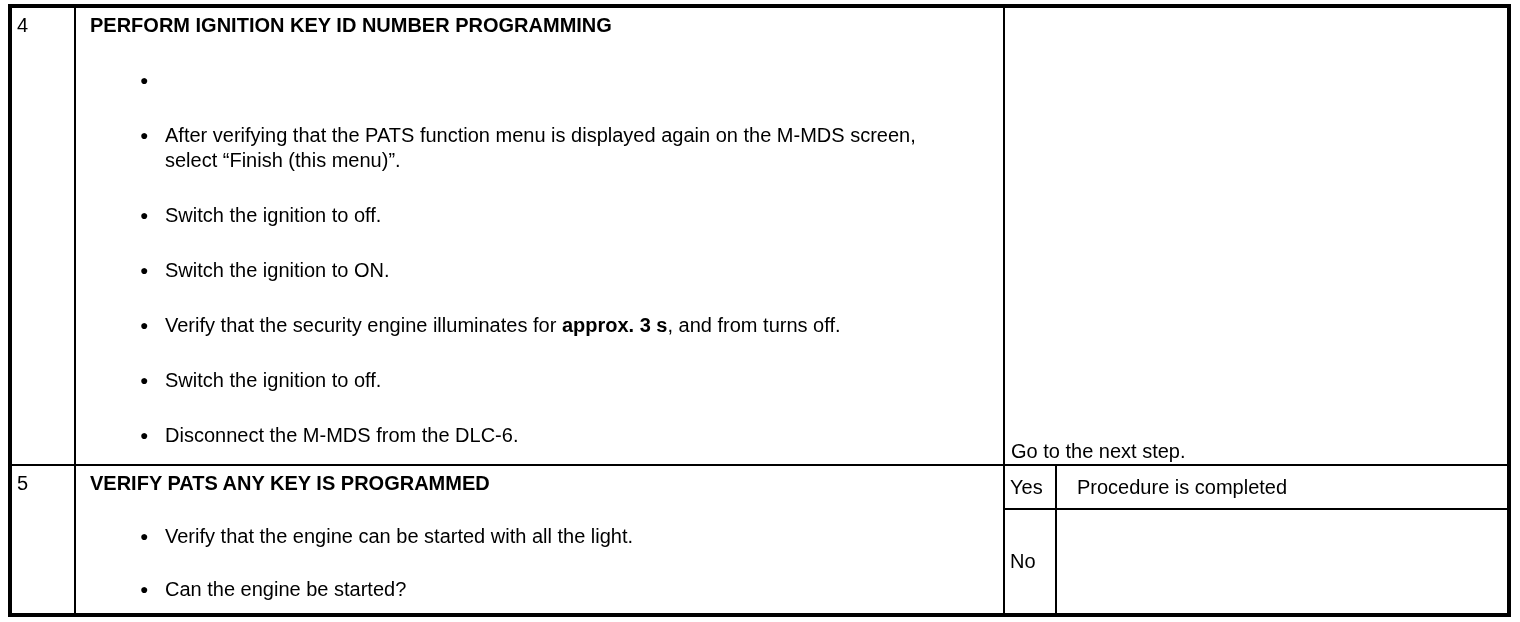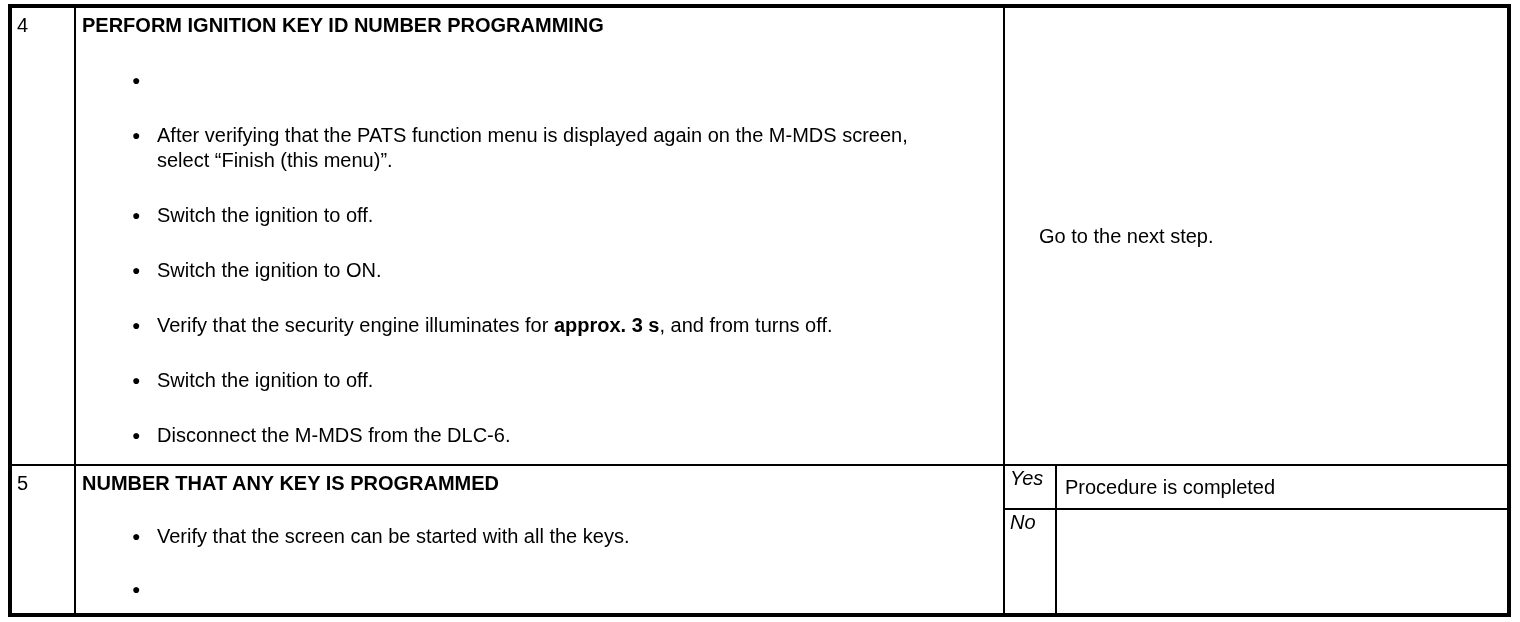--- a/index.html
+++ b/index.html
@@ -37,21 +37,21 @@
     border-right: 2px solid #000000;
     padding: 5px 4px 0 5px;
     font-size: 20px;
     line-height: 25px;
   }
   .desc-cell {
     width: 929px;
     flex-shrink: 0;
     box-sizing: border-box;
     border-right: 2px solid #000000;
-    padding: 5px 8px 0 6px;
+    padding: 5px 8px 0 14px;
     font-size: 20px;
     line-height: 25px;
   }
   .proc-title {
     font-weight: bold;
     font-size: 20px;
     line-height: 25px;
   }
   .bullet {
     display: flex;
@@ -65,55 +65,53 @@
     width: 25px;
     flex-shrink: 0;
     font-size: 14px;
     line-height: 25px;
   }
   .bullet .bullet-text { max-width: 772px; }
   .bold-inline { font-weight: bold; margin-top: 31px; }
   .action-cell {
     flex: 1;
     display: flex;
-    align-items: center;
+    align-items: flex-end;
     padding: 0 6px;
     font-size: 20px;
     line-height: 25px;
-    margin-left: 28px;
   }
   .results-cell {
     flex: 1;
     display: flex;
     flex-direction: column;
   }
   .result-row { display: flex; }
   .result-yes {
     height: 44px;
     box-sizing: border-box;
     border-bottom: 2px solid #000000;
   }
   .result-no { flex: 1; }
   .answer-cell {
     width: 52px;
     flex-shrink: 0;
     box-sizing: border-box;
     border-right: 2px solid #000000;
     display: flex;
-    align-items: flex-start;
+    align-items: center;
     padding-left: 5px;
     font-size: 20px;
     line-height: 25px;
-    font-style: italic;
   }
   .result-action {
     flex: 1;
     display: flex;
     align-items: center;
-    padding: 2px 8px;
+    padding: 2px 20px;
     font-size: 20px;
     line-height: 25px;
   }
 </style>
 </head>
 <body>
 
 <div class="proc-table">
 
   <div class="proc-row row-step-4">
@@ -153,27 +151,28 @@
     <div class="action-cell">
       <span>Go to the next step.</span>
     </div>
   </div>
 
   <div class="proc-row row-step-5">
     <div class="step-cell">
       <span>5</span>
     </div>
     <div class="desc-cell">
-      <div class="proc-title">NUMBER THAT ANY KEY IS PROGRAMMED</div>
+      <div class="proc-title">VERIFY PATS ANY KEY IS PROGRAMMED</div>
       <div class="bullet">
         <span class="dot">●</span>
-        <span class="bullet-text">Verify that the screen can be started with all the keys.</span>
+        <span class="bullet-text">Verify that the engine can be started with all the light.</span>
       </div>
       <div class="bullet">
         <span class="dot">●</span>
+        <span class="bullet-text">Can the engine be started?</span>
       </div>
     </div>
     <div class="results-cell">
       <div class="result-row result-yes">
         <div class="answer-cell">
           <span>Yes</span>
         </div>
         <div class="result-action">
           <span>Procedure is completed</span>
         </div>

